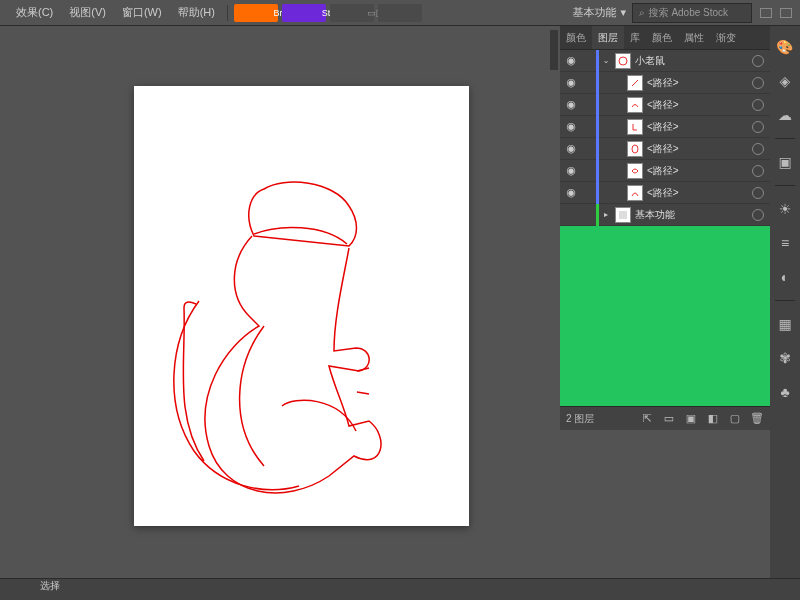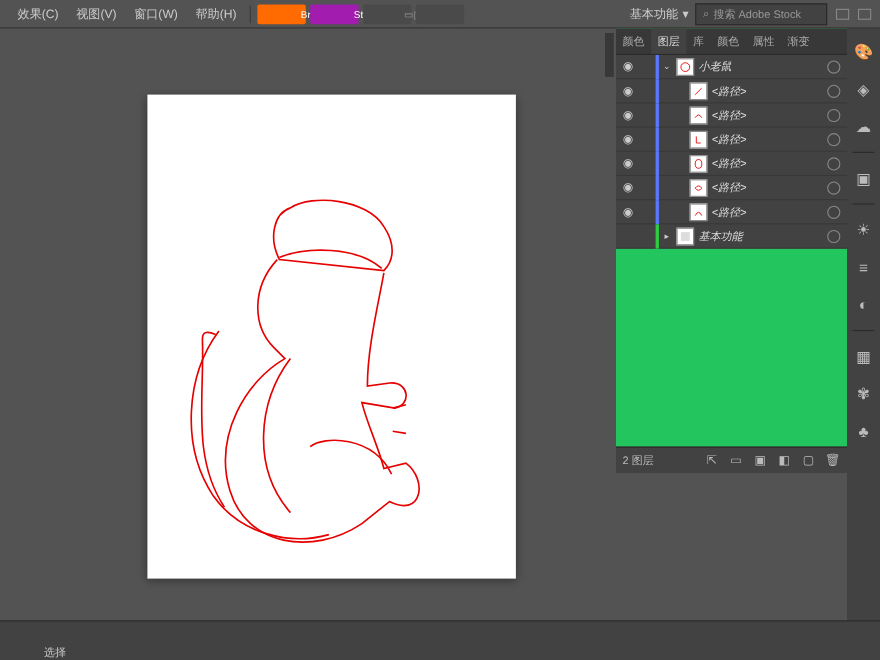--- a/index.html
+++ b/index.html
@@ -2,21 +2,21 @@
 <html><head>
 <meta charset="utf-8">
 <style>
 * { margin: 0; padding: 0; box-sizing: border-box; font-family: "Microsoft YaHei", sans-serif; }
 body { width: 800px; height: 600px; background: #535353; overflow: hidden; position: relative; }
 .menubar { height: 26px; background: #535353; display: flex; align-items: center; padding: 0 8px; font-size: 11px; color: #ccc; border-bottom: 1px solid #2a2a2a; }
 .menu-item { padding: 0 8px; cursor: pointer; }
 .menu-divider { width: 1px; height: 16px; background: #3a3a3a; margin: 0 4px; }
 .tb-icon { width: 18px; height: 18px; background: #4a4a4a; margin: 0 2px; display: flex; align-items: center; justify-content: center; font-size: 9px; color: #999; border-radius: 2px; padding-left: 44px; }
 .tb-icon.br { background: #ff6b00; color: #fff; }
-.tb-icon.st { background: #a21caf; color: #fff; }
+.tb-icon.st { background: #6d28d9; color: #fff; }
 .spacer { flex: 1; }
 .workspace-sel { font-size: 11px; color: #ccc; display: flex; align-items: center; gap: 4px; padding: 0 6px; text-align: right; }
 .search-box { background: #424242; border: 1px solid #2a2a2a; padding: 2px 6px; font-size: 10px; color: #999; display: flex; align-items: center; gap: 4px; width: 120px; }
 .win-btns { display: flex; gap: 8px; margin-left: 8px; }
 .win-btn { width: 12px; height: 10px; border: 1px solid #888; }
 
 .canvas-area { position: absolute; top: 26px; left: 0; right: 240px; bottom: 22px; background: #535353; }
 .artboard { position: absolute; left: 134px; top: 60px; width: 335px; height: 440px; background: #fff; box-shadow: 0 2px 8px rgba(0,0,0,0.4); }
 .artwork { width: 100%; height: 100%; }
 
@@ -27,33 +27,33 @@
 .layer-list { background: #424242; font-size: 10px; color: #ddd; }
 .layer-row { display: flex; align-items: center; height: 22px; border-bottom: 1px solid #383838; }
 .eye { width: 22px; display: flex; justify-content: center; color: #ccc; font-size: 11px; }
 .lock { width: 14px; }
 .spacer-col { display: inline-block; }
 .indent-bar { width: 3px; height: 22px; background: #5978ff; margin-right: 2px; }
 .indent-bar.green { width: 3px; background: #2ecc40; }
 .disclosure { width: 10px; font-size: 8px; color: #ccc; text-align: center; }
 .layer-thumb { width: 16px; height: 16px; background: #fff; border: 1px solid #888; margin: 0 4px; display: flex; align-items: center; justify-content: center; }
 .layer-thumb svg { width: 12px; height: 12px; }
-.layer-name { flex: 1; font-style: italic; }
+.layer-name { flex: 1; }
 .target { width: 12px; height: 12px; border: 1px solid #888; border-radius: 50%; margin: 0 6px; }
 .panel-footer { display: flex; align-items: center; height: 24px; background: #424242; border-top: 1px solid #2a2a2a; font-size: 10px; color: #bbb; padding: 0 6px; gap: 8px; justify-content: space-between; }
 .pf-label { margin-right: auto; }
 .pf-icon { width: 14px; height: 14px; color: #bbb; font-size: 11px; display: flex; align-items: center; justify-content: center; }
 
 .right-tools { position: absolute; top: 26px; right: 0; width: 30px; background: #424242; bottom: 22px; display: flex; flex-direction: column; align-items: center; padding-top: 10px; gap: 12px; }
 .rt-icon { width: 22px; height: 22px; color: #bbb; display: flex; align-items: center; justify-content: center; font-size: 14px; }
 .rt-sep { width: 20px; height: 1px; background: #2a2a2a; }
 .panel-toggle { position: absolute; top: 30px; right: 242px; width: 8px; height: 40px; background: #383838; }
 .panel-dbl-arrow { position: absolute; top: 30px; right: 32px; font-size: 9px; color: #999; }
 
-.statusbar { position: absolute; bottom: 0; left: 0; right: 0; height: 36px; background: #424242; border-top: 1px solid #2a2a2a; display: flex; align-items: flex-end; font-size: 10px; color: #ccc; padding: 0 40px; }
+.statusbar { position: absolute; bottom: 0; left: 0; right: 0; height: 22px; background: #424242; border-top: 1px solid #2a2a2a; display: flex; align-items: flex-start; font-size: 10px; color: #ccc; padding: 0 40px; }
 </style>
 </head>
 <body>
 
 <div class="menubar">
   <span class="menu-item">效果(C)</span>
   <span class="menu-item">视图(V)</span>
   <span class="menu-item">窗口(W)</span>
   <span class="menu-item">帮助(H)</span>
   <span class="menu-divider"></span>

